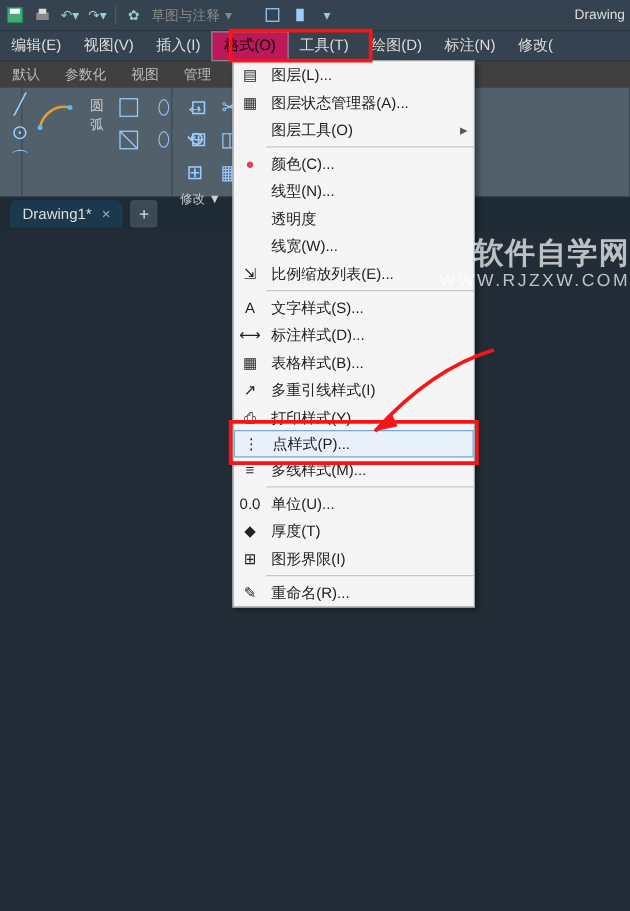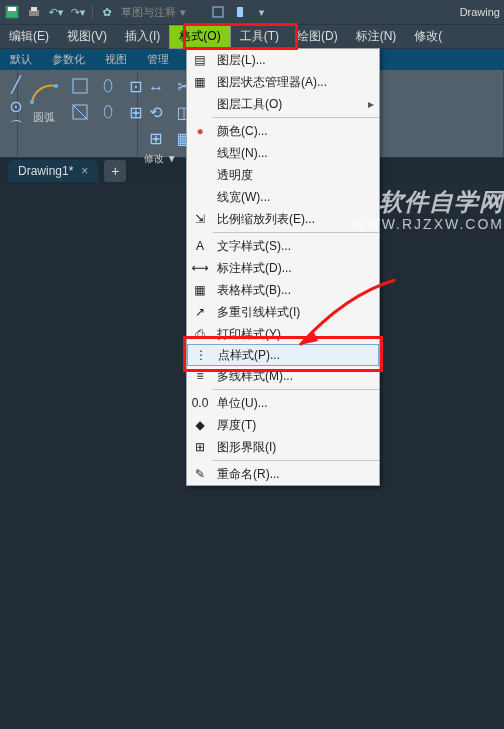--- a/index.html
+++ b/index.html
@@ -4,50 +4,50 @@
 <style>
   *{margin:0;padding:0;box-sizing:border-box;font-family:"Microsoft YaHei",sans-serif}
   body{background:#1e2b35;width:504px;height:729px;overflow:hidden;position:relative;color:#ccc}
   .titlebar{height:24px;background:#34434f;display:flex;align-items:center;padding:0 4px;gap:6px;font-size:11px}
   .title-ico{width:16px;height:16px;display:inline-flex;align-items:center;justify-content:center;color:#9cc}
   .qat-sep{width:1px;height:16px;background:#4b5a66}
   .title-combo{display:flex;align-items:center;color:#888;gap:4px}
   .title-right{margin-left:auto;color:#ddd}
   .menubar{height:24px;background:#34434f;display:flex;align-items:center;font-size:12px;border-top:1px solid #2a3640}
   .menuitem{padding:0 9px;height:24px;display:flex;align-items:center;color:#ddd;white-space:nowrap}
-  .menuitem.active{background:#84cc16;color:#000;border:1px solid #888}
-  .ribbon-tabs{height:22px;background:#0c4a6e;display:flex;align-items:center;font-size:11px;color:#bbb;border-top:1px solid #2a3640}
+  .menuitem.active{background:#be185d;color:#000;border:1px solid #888}
+  .ribbon-tabs{height:22px;background:#404040;display:flex;align-items:center;font-size:11px;color:#bbb;border-top:1px solid #2a3640}
   .rtab{padding:0 10px}
   .ribbon{height:88px;background:#51606b;display:flex;border-bottom:1px solid #2a3640}
   .panel{border-right:1px solid #3c4a55;padding:4px 6px;display:flex;flex-direction:column}
   .panel-body{flex:1;display:flex;gap:4px;align-items:flex-start}
   .panel-label{font-size:10px;text-align:left;color:#ccc;padding-top:2px}
   .rbtn{width:24px;height:24px;display:flex;align-items:center;justify-content:center;color:#9cf}
   .rbtn.sm{width:20px;height:20px}
   .col{display:flex;flex-direction:column;gap:2px}
-  .big{display:flex;flex-direction:column;align-items:center;gap:2px;padding:2px 4px}
+  .big{display:flex;flex-direction:row;align-items:center;gap:12px;padding:2px 4px}
   .big .ico{width:32px;height:32px;color:#e0a030}
   .big .lbl{font-size:11px}
   .doc-tabs{height:26px;background:#1e2b35;display:flex;align-items:center;padding-left:8px}
   .doc-tab{background:#1b394d;color:#ddd;border-radius:6px 6px 0 0;padding:4px 10px;font-size:12px;display:flex;align-items:flex-start;gap:8px}
   .doc-close{color:#aaa}
   .doc-add{width:22px;height:22px;display:flex;align-items:center;justify-content:center;background:#3c4a55;border-radius:3px;margin-left:6px;color:#ddd;font-size:14px}
   .canvas{position:absolute;left:0;right:0;top:184px;bottom:0;background:#212c36}
   .dropdown{position:absolute;left:186px;top:48px;width:194px;background:#f5f5f5;border:1px solid #9fa7ae;box-shadow:2px 2px 4px rgba(0,0,0,.4);font-size:12px;color:#222}
   .dd-row{display:flex;align-items:center;height:22px}
   .dd-ico{width:26px;display:flex;align-items:center;justify-content:center}
   .dd-lbl{flex:1;padding-left:4px}
   .dd-arrow{width:16px;text-align:center;color:#555}
   .dd-sep{height:1px;background:#c8c8c8;margin:2px 0 2px 26px}
   .dd-row.hl{background:#e8f0fa;border:1px solid #7ba7d8;margin:-1px 0}
   .red-box{position:absolute;border:3px solid #f81518;pointer-events:none}
   .red1{left:183px;top:23px;width:115px;height:27px}
   .red2{left:183px;top:336px;width:200px;height:36px}
   .arrow-svg{position:absolute;left:285px;top:275px;pointer-events:none}
-  .watermark{position:absolute;right:0px;top:186px;font-size:24px;color:#fff;font-weight:bold;font-style:italic;opacity:.7;letter-spacing:1px}
+  .watermark{position:absolute;right:0px;top:186px;font-size:24px;color:#fff;font-weight:bold;opacity:.7;letter-spacing:1px}
   .watermark2{position:absolute;right:0px;top:216px;font-size:14px;color:#fff;opacity:.7;letter-spacing:2px}
   .layer-icons{display:flex;gap:3px;align-items:center}
   .layer-dot{width:12px;height:12px;border-radius:2px}
   svg{display:block}
 </style>
 </head>
 <body>
 
 <div class="titlebar">
   <span class="title-ico">

